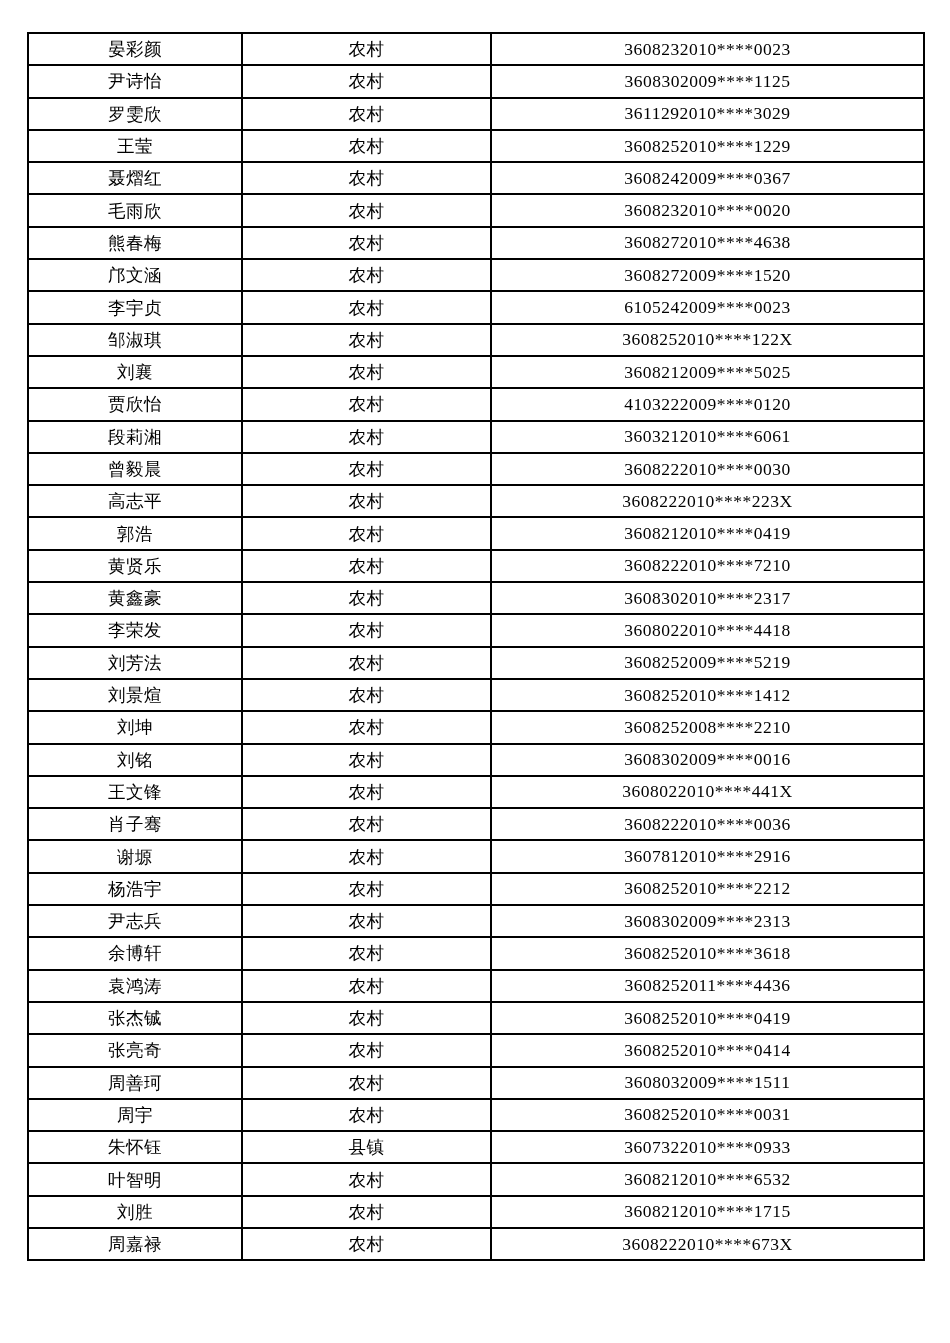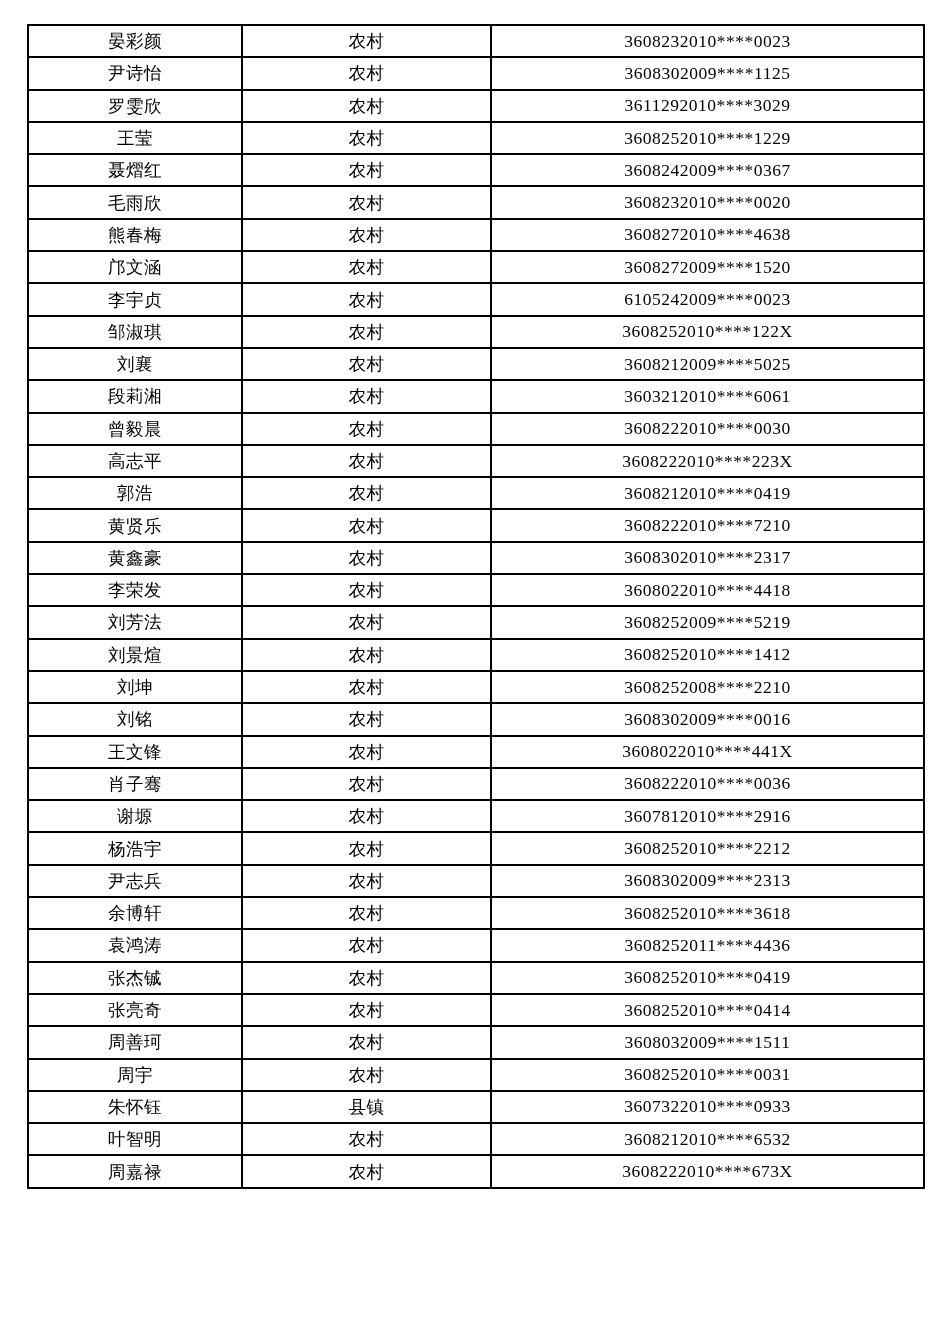--- a/index.html
+++ b/index.html
@@ -13,21 +13,21 @@
   .page {
     position: relative;
     width: 950px;
     height: 1343px;
     background: #ffffff;
     overflow: hidden;
   }
   table.roster {
     position: absolute;
     left: 27px;
-    top: 24px;
+    top: 32px;
     width: 896px;
     border-collapse: collapse;
     table-layout: fixed;
   }
   table.roster td {
     border: 2px solid #000000;
     height: 30.3px;
     padding: 0;
     text-align: center;
     vertical-align: middle;
@@ -113,20 +113,25 @@
     <td class="residence-cell">农村</td>
     <td class="id-cell">3608252010****122X</td>
   </tr>
 
   <tr>
     <td class="name-cell">刘襄</td>
     <td class="residence-cell">农村</td>
     <td class="id-cell">3608212009****5025</td>
   </tr>
 
+  <tr>
+    <td class="name-cell">贾欣怡</td>
+    <td class="residence-cell">农村</td>
+    <td class="id-cell">4103222009****0120</td>
+  </tr>
 
   <tr>
     <td class="name-cell">段莉湘</td>
     <td class="residence-cell">农村</td>
     <td class="id-cell">3603212010****6061</td>
   </tr>
 
   <tr>
     <td class="name-cell">曾毅晨</td>
     <td class="residence-cell">农村</td>
@@ -258,20 +263,25 @@
     <td class="residence-cell">县镇</td>
     <td class="id-cell">3607322010****0933</td>
   </tr>
 
   <tr>
     <td class="name-cell">叶智明</td>
     <td class="residence-cell">农村</td>
     <td class="id-cell">3608212010****6532</td>
   </tr>
 
+  <tr>
+    <td class="name-cell">刘胜</td>
+    <td class="residence-cell">农村</td>
+    <td class="id-cell">3608212010****1715</td>
+  </tr>
 
   <tr>
     <td class="name-cell">周嘉禄</td>
     <td class="residence-cell">农村</td>
     <td class="id-cell">3608222010****673X</td>
   </tr>
 </tbody>
   </table>
 </div>
 

